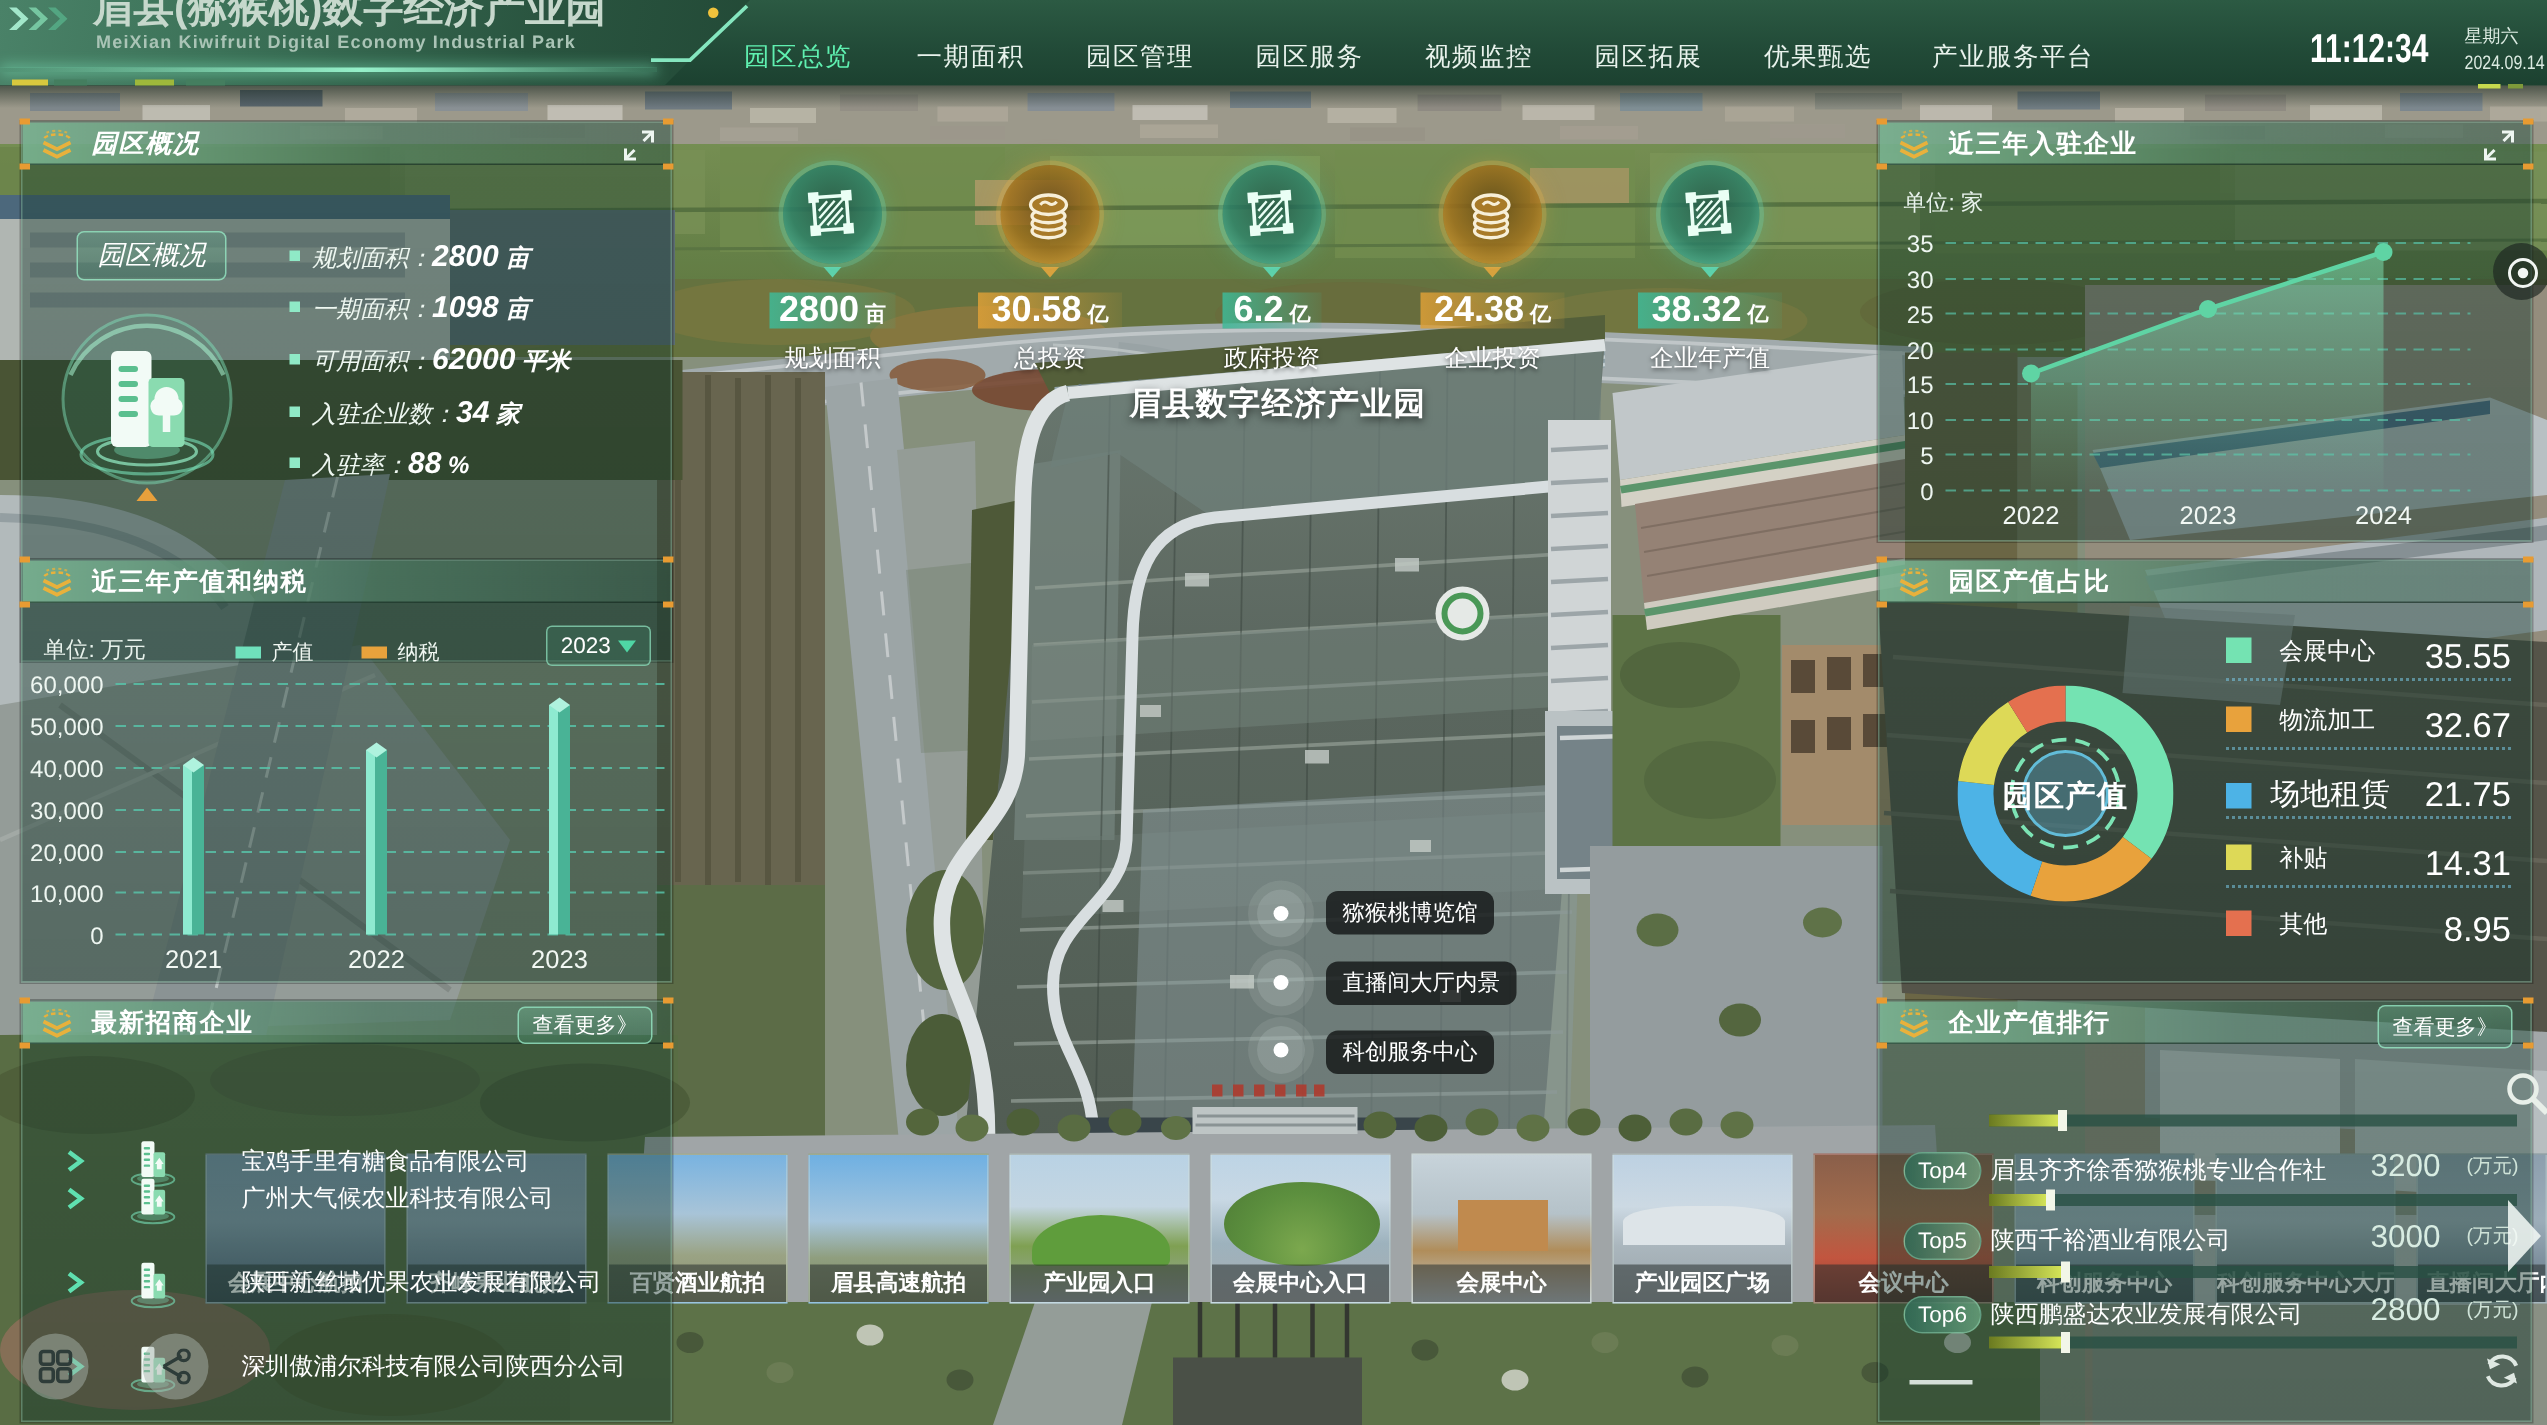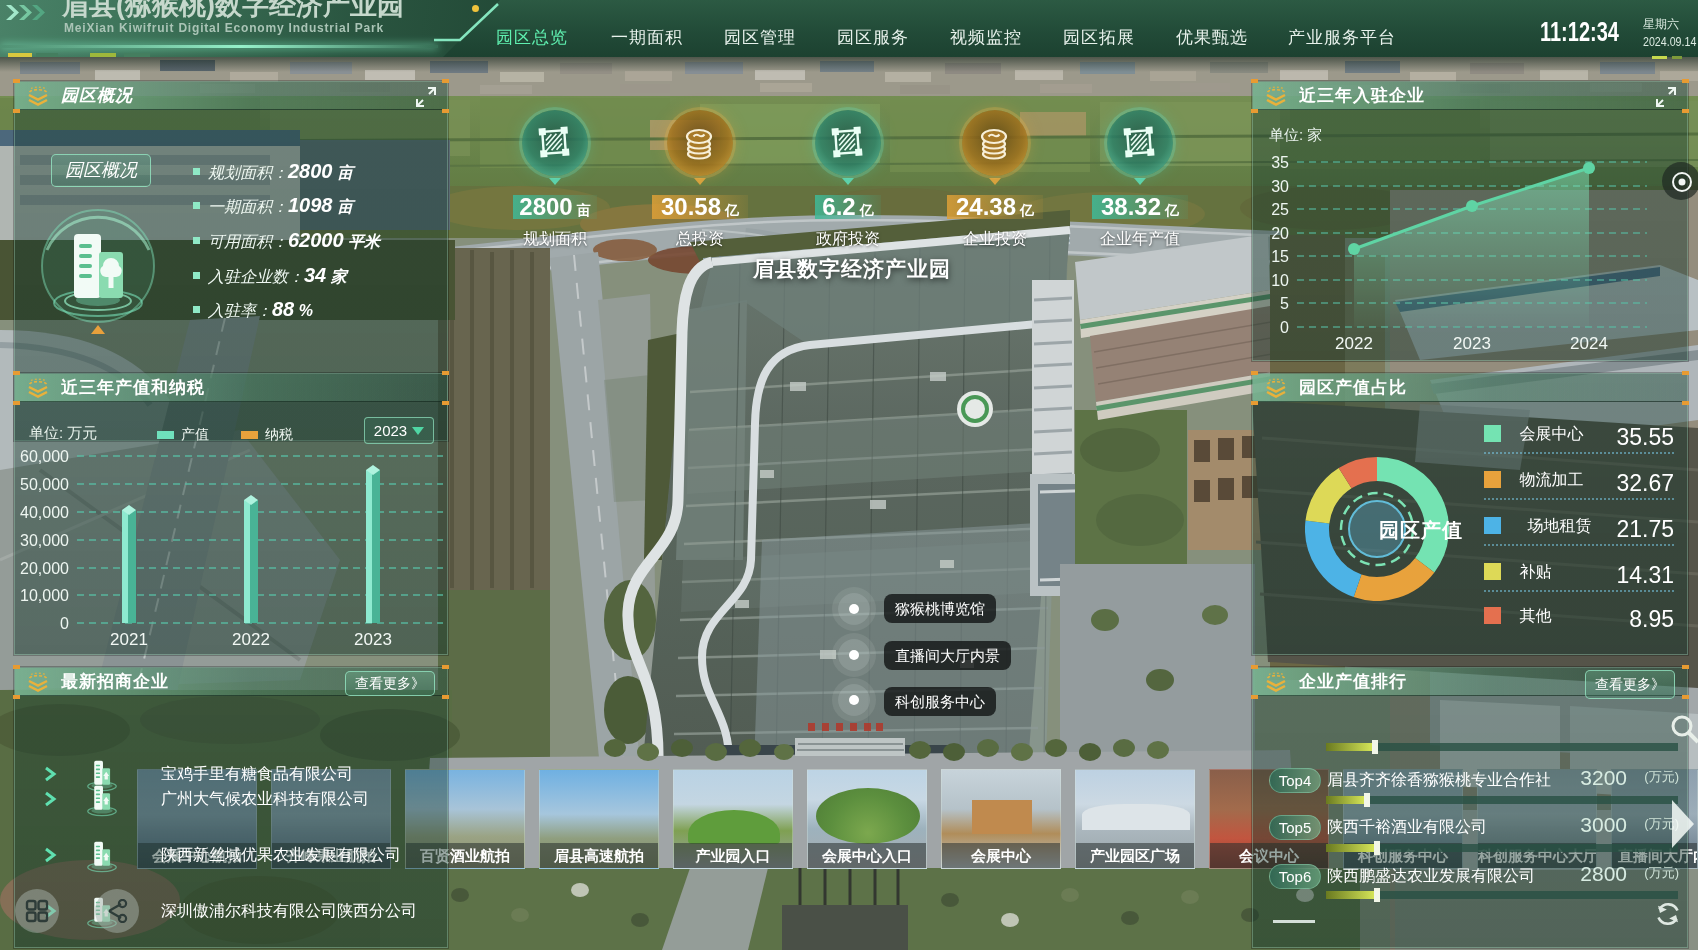--- a/index.html
+++ b/index.html
@@ -962,39 +962,39 @@
    <path d="M12.41,65.00 A60,60 0 0 1 40.12,21.17" stroke="#ddd957"></path>
    <path d="M40.12,21.17 A60,60 0 0 1 72,12" stroke="#e4704f"></path>
   </g>
  </svg>
 
  <svg class="abs" style="left:52px;top:83px;" width="144" height="144" viewBox="0 0 144 144">
   <circle cx="72" cy="72" r="36" fill="none" stroke="#7ce3b4" stroke-width="2.5" stroke-dasharray="10 6"></circle>
   <circle cx="72" cy="72" r="28" fill="rgba(90,165,195,0.40)" stroke="#62bcd8" stroke-width="2"></circle>
  </svg>
 
- <div class="abs" style="left:52px;top:143px;width:144px;text-align:center;font-size:20px;font-weight:bold;color:#fff;letter-spacing:1px;margin-left:44px;">园区产值</div>
+ <div class="abs" style="left:52px;top:143px;width:144px;text-align:center;font-size:20px;font-weight:bold;color:#fff;letter-spacing:1px;">园区产值</div>
 
  <div class="abs" style="left:231px;top:50px;width:190px;">
   <span style="display:inline-block;width:17px;height:17px;background:#74e3b2;vertical-align:-3px;"></span>
   <span style="font-size:16px;color:#fff;margin-left:14px;">会展中心</span>
   <span style="float:right;font-size:23px;color:#fff;">35.55</span>
  </div>
  <div class="abs" style="left:231px;top:78px;width:190px;border-bottom:2px dotted rgba(120,200,230,.55);"></div>
 
  <div class="abs" style="left:231px;top:96px;width:190px;">
   <span style="display:inline-block;width:17px;height:17px;background:#e8a23c;vertical-align:-3px;"></span>
   <span style="font-size:16px;color:#fff;margin-left:14px;">物流加工</span>
   <span style="float:right;font-size:23px;color:#fff;">32.67</span>
  </div>
  <div class="abs" style="left:231px;top:124px;width:190px;border-bottom:2px dotted rgba(120,200,230,.55);"></div>
 
  <div class="abs" style="left:231px;top:142px;width:190px;">
   <span style="display:inline-block;width:17px;height:17px;background:#4db3e6;vertical-align:-3px;"></span>
-  <span style="font-size:16px;color:#fff;margin-left:22px;">场地租赁</span>
+  <span style="font-size:20px;color:#fff;margin-left:8px;">场地租赁</span>
   <span style="float:right;font-size:23px;color:#fff;">21.75</span>
  </div>
  <div class="abs" style="left:231px;top:170px;width:190px;border-bottom:2px dotted rgba(120,200,230,.55);"></div>
 
  <div class="abs" style="left:231px;top:188px;width:190px;">
   <span style="display:inline-block;width:17px;height:17px;background:#ddd957;vertical-align:-3px;"></span>
   <span style="font-size:16px;color:#fff;margin-left:14px;">补贴</span>
   <span style="float:right;font-size:23px;color:#fff;">14.31</span>
  </div>
  <div class="abs" style="left:231px;top:216px;width:190px;border-bottom:2px dotted rgba(120,200,230,.55);"></div>

